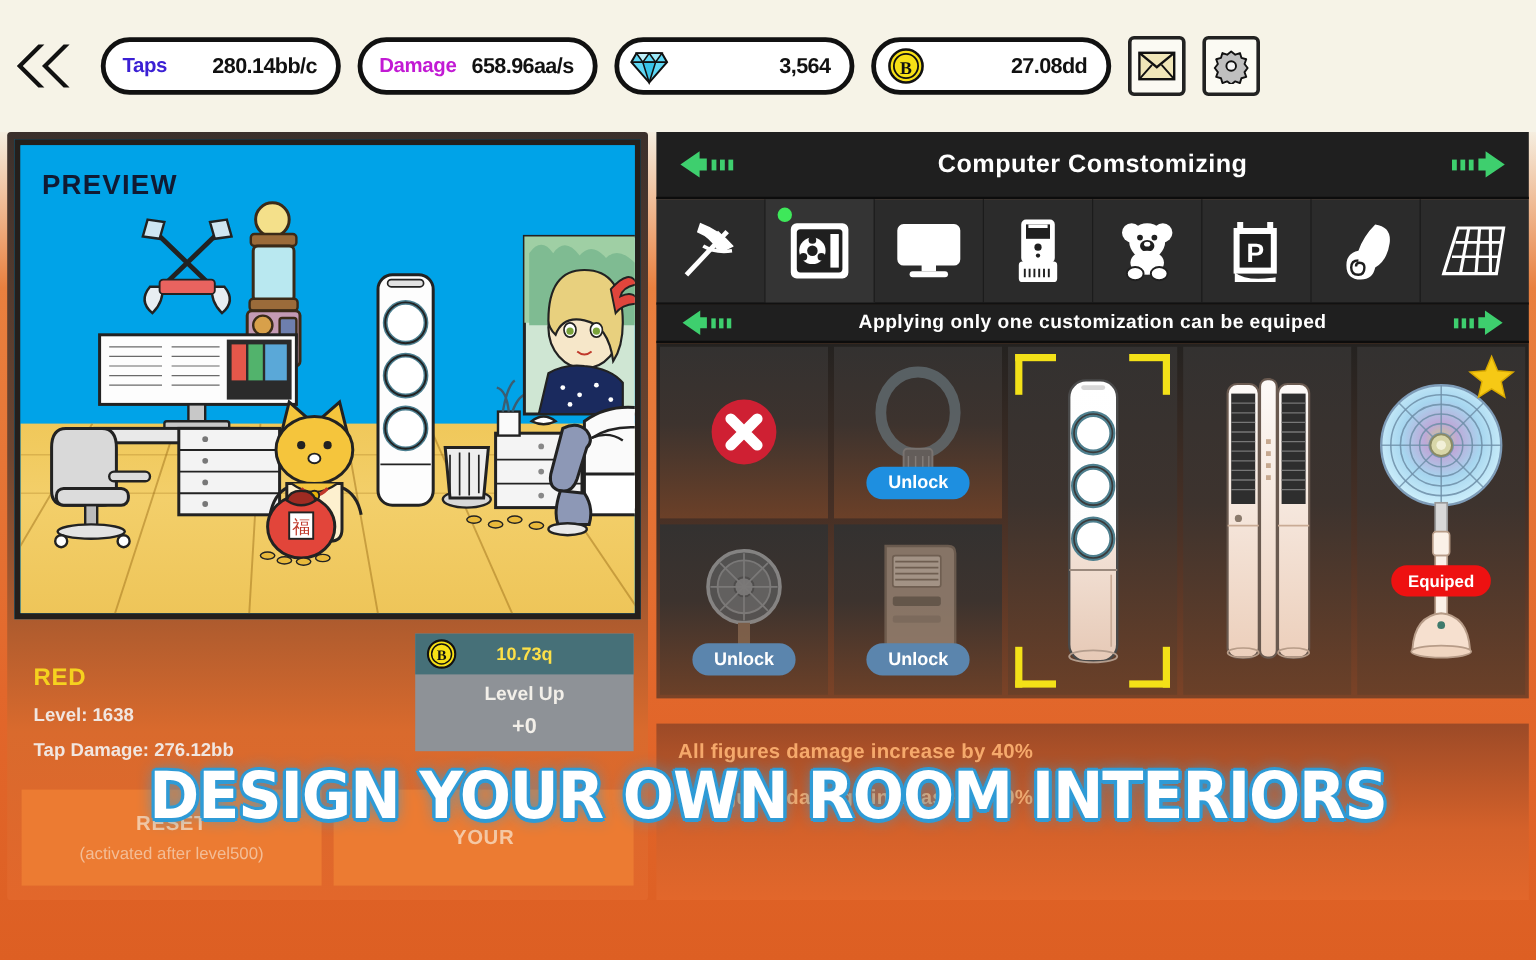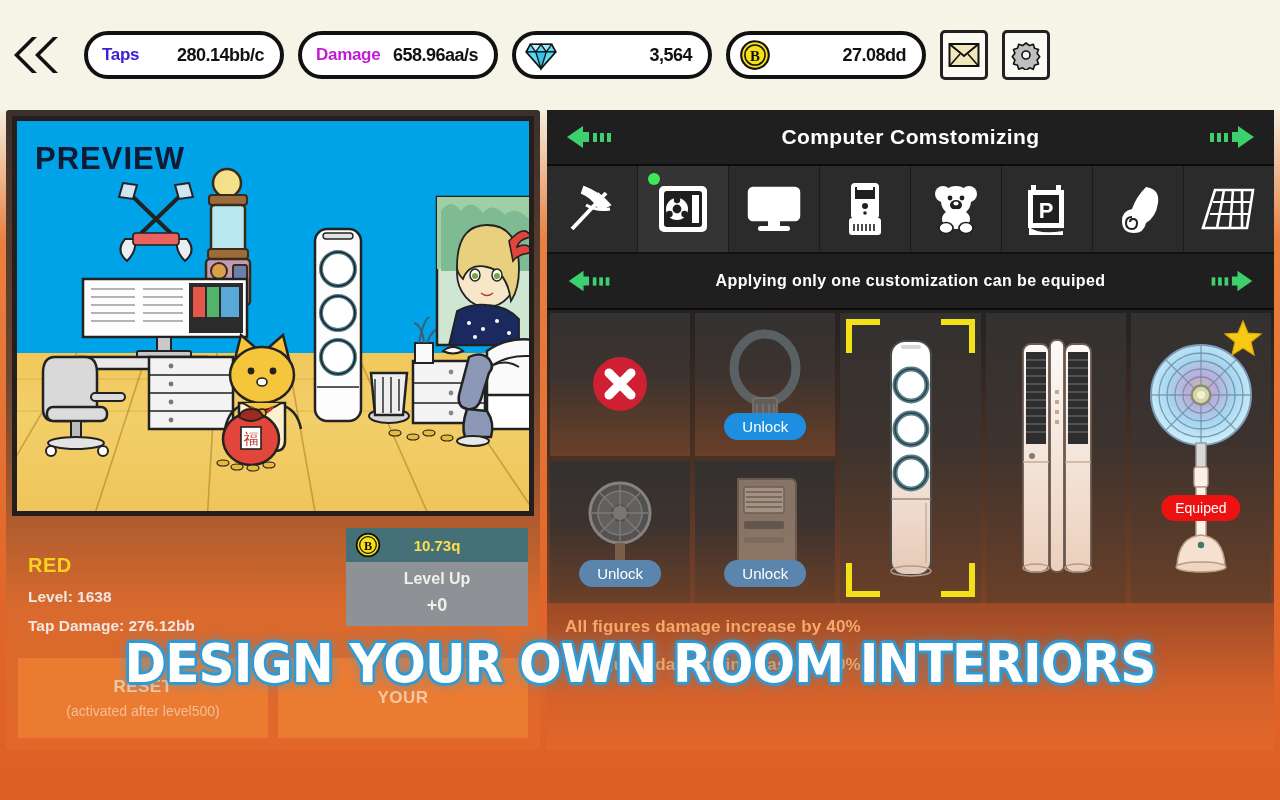--- a/index.html
+++ b/index.html
@@ -40,21 +40,21 @@
   #leftpanel {
     position:absolute; left:6px; top:110px; width:534px; height:640px;
     background: linear-gradient(180deg,#3b302c 0%,#6d4530 42%, #d96a2d 78%, #e2672b 100%);
     border-radius:3px; padding:6px;
   }
   #preview-frame {
     width:522px; height:400px; border:5px solid #241f1c; background:#00a3e8;
     position:relative; overflow:hidden;
   }
   #preview-label {
-    position:absolute; left:18px; top:20px; font-size:31px; font-weight:bold;
+    position:absolute; left:18px; top:20px; font-size:23px; font-weight:bold;
     color:#101a33; letter-spacing:1px; z-index:5;
   }
   .room-wall { position:absolute; left:0; top:0; right:0; height:232px; background:#00a3e8; }
   .room-floor { position:absolute; left:0; top:232px; right:0; bottom:0;
     background:linear-gradient(180deg,#f0c85a 0%,#f3cf6a 40%,#eec559 100%); }
 
   #char-block { padding:14px 16px 0 16px; color:#fff;margin-top:24px; }
   #char-name { color:#f5d21f; font-weight:bold; font-size:20px; letter-spacing:.5px; }
   .char-stat { font-size:15.5px; font-weight:bold; margin-top:11px; color:#f1e6e0; }
 
@@ -74,21 +74,21 @@
   }
   .big-btn .bb-title { font-weight:bold; font-size:17px; color:#f5c8a4; letter-spacing:.5px; }
   .big-btn .bb-sub { font-size:14px; color:#f3bd96; margin-top:6px; }
 
   
   #rightpanel { position:absolute; left:547px; top:110px; width:727px; height:640px; }
   .nav-bar {
     height:56px; background:#1f1f1f; display:flex; align-items:center; padding:0 16px;
     position:relative; border-bottom:2px solid #0c0c0c;
   }
-  .nav-bar.sub { height:56px;justify-content:flex-end; }
+  .nav-bar.sub { height:32px;justify-content:flex-end; }
   .nav-title { flex:1; text-align:center; color:#fff; font-weight:bold; font-size:21px; letter-spacing:.4px; }
   .nav-title.sub { font-size:16px; font-weight:bold; }
   .arrow-btn { width:64px; display:flex; align-items:center; cursor:pointer; }
 
   #cat-row { height:88px; background:#2b2b2b; display:flex; border-bottom:2px solid #111; }
   .cat-cell {
     flex:1; display:flex; align-items:center; justify-content:center; position:relative;
     border-right:1px solid #1b1b1b; cursor:pointer;
   }
   .cat-cell:last-child { border-right:none; }
@@ -100,21 +100,21 @@
     background:linear-gradient(180deg,#242220 0%,#4c3226 55%,#7b4327 100%);
   }
   .grid-col { flex:1; display:flex; flex-direction:column; gap:5px; }
   .item-cell {
     flex:1; background:linear-gradient(180deg,#333130 0%,#3d332e 45%,#6b4028 100%);
     position:relative; display:flex; align-items:center; justify-content:center; cursor:pointer;
   }
   .item-cell.tall { flex:1; }
   .badge {
     position:absolute; bottom:16px; left:50%; transform:translateX(-50%);
-    padding:5px 18px; border-radius:14px; font-weight:normal; font-size:15px; color:#fff;
+    padding:5px 18px; border-radius:14px; font-weight:bold; font-size:15px; color:#fff;
     white-space:nowrap;
     text-align:right;
   }
   .badge.unlock { background:#1e8fe0; }
   .badge.unlock.dim { background:#5b85ad; }
   .badge.equiped { background:#ee1111; bottom:82px; padding:5px 14px; font-size:14px;}
   .sel-corner { position:absolute; width:34px; height:34px; border:6px solid #f3e118; }
   .c-tl { left:6px; top:6px; border-right:none; border-bottom:none; }
   .c-tr { right:6px; top:6px; border-left:none; border-bottom:none; }
   .c-bl { left:6px; bottom:6px; border-right:none; border-top:none; }

